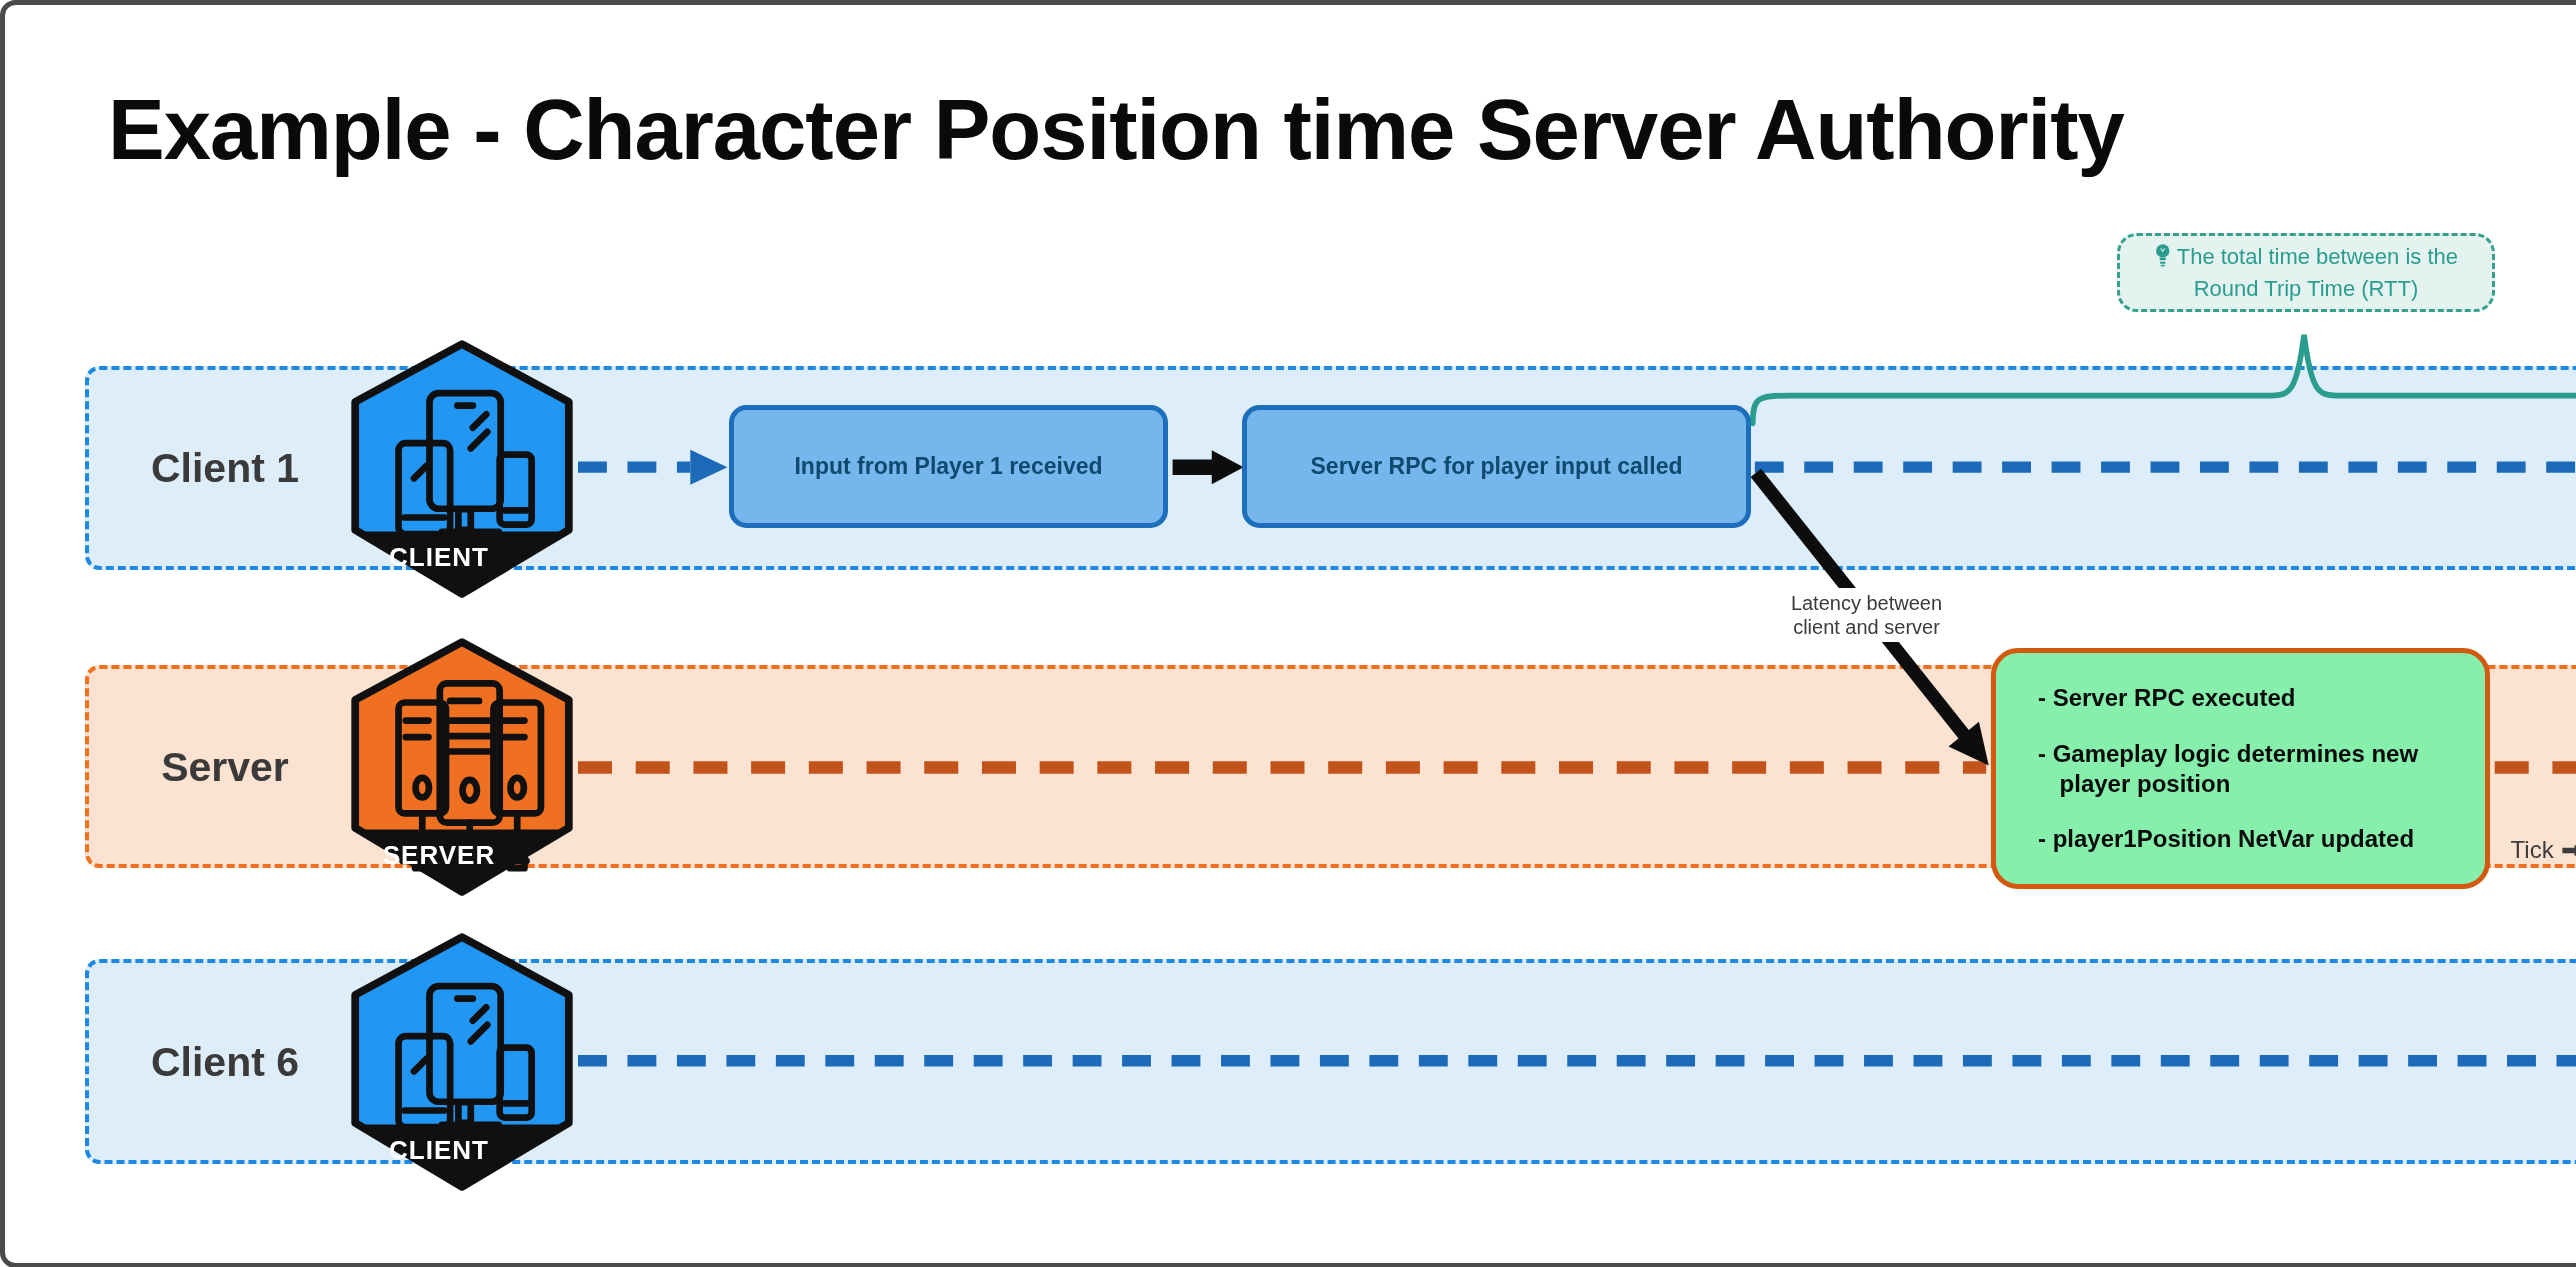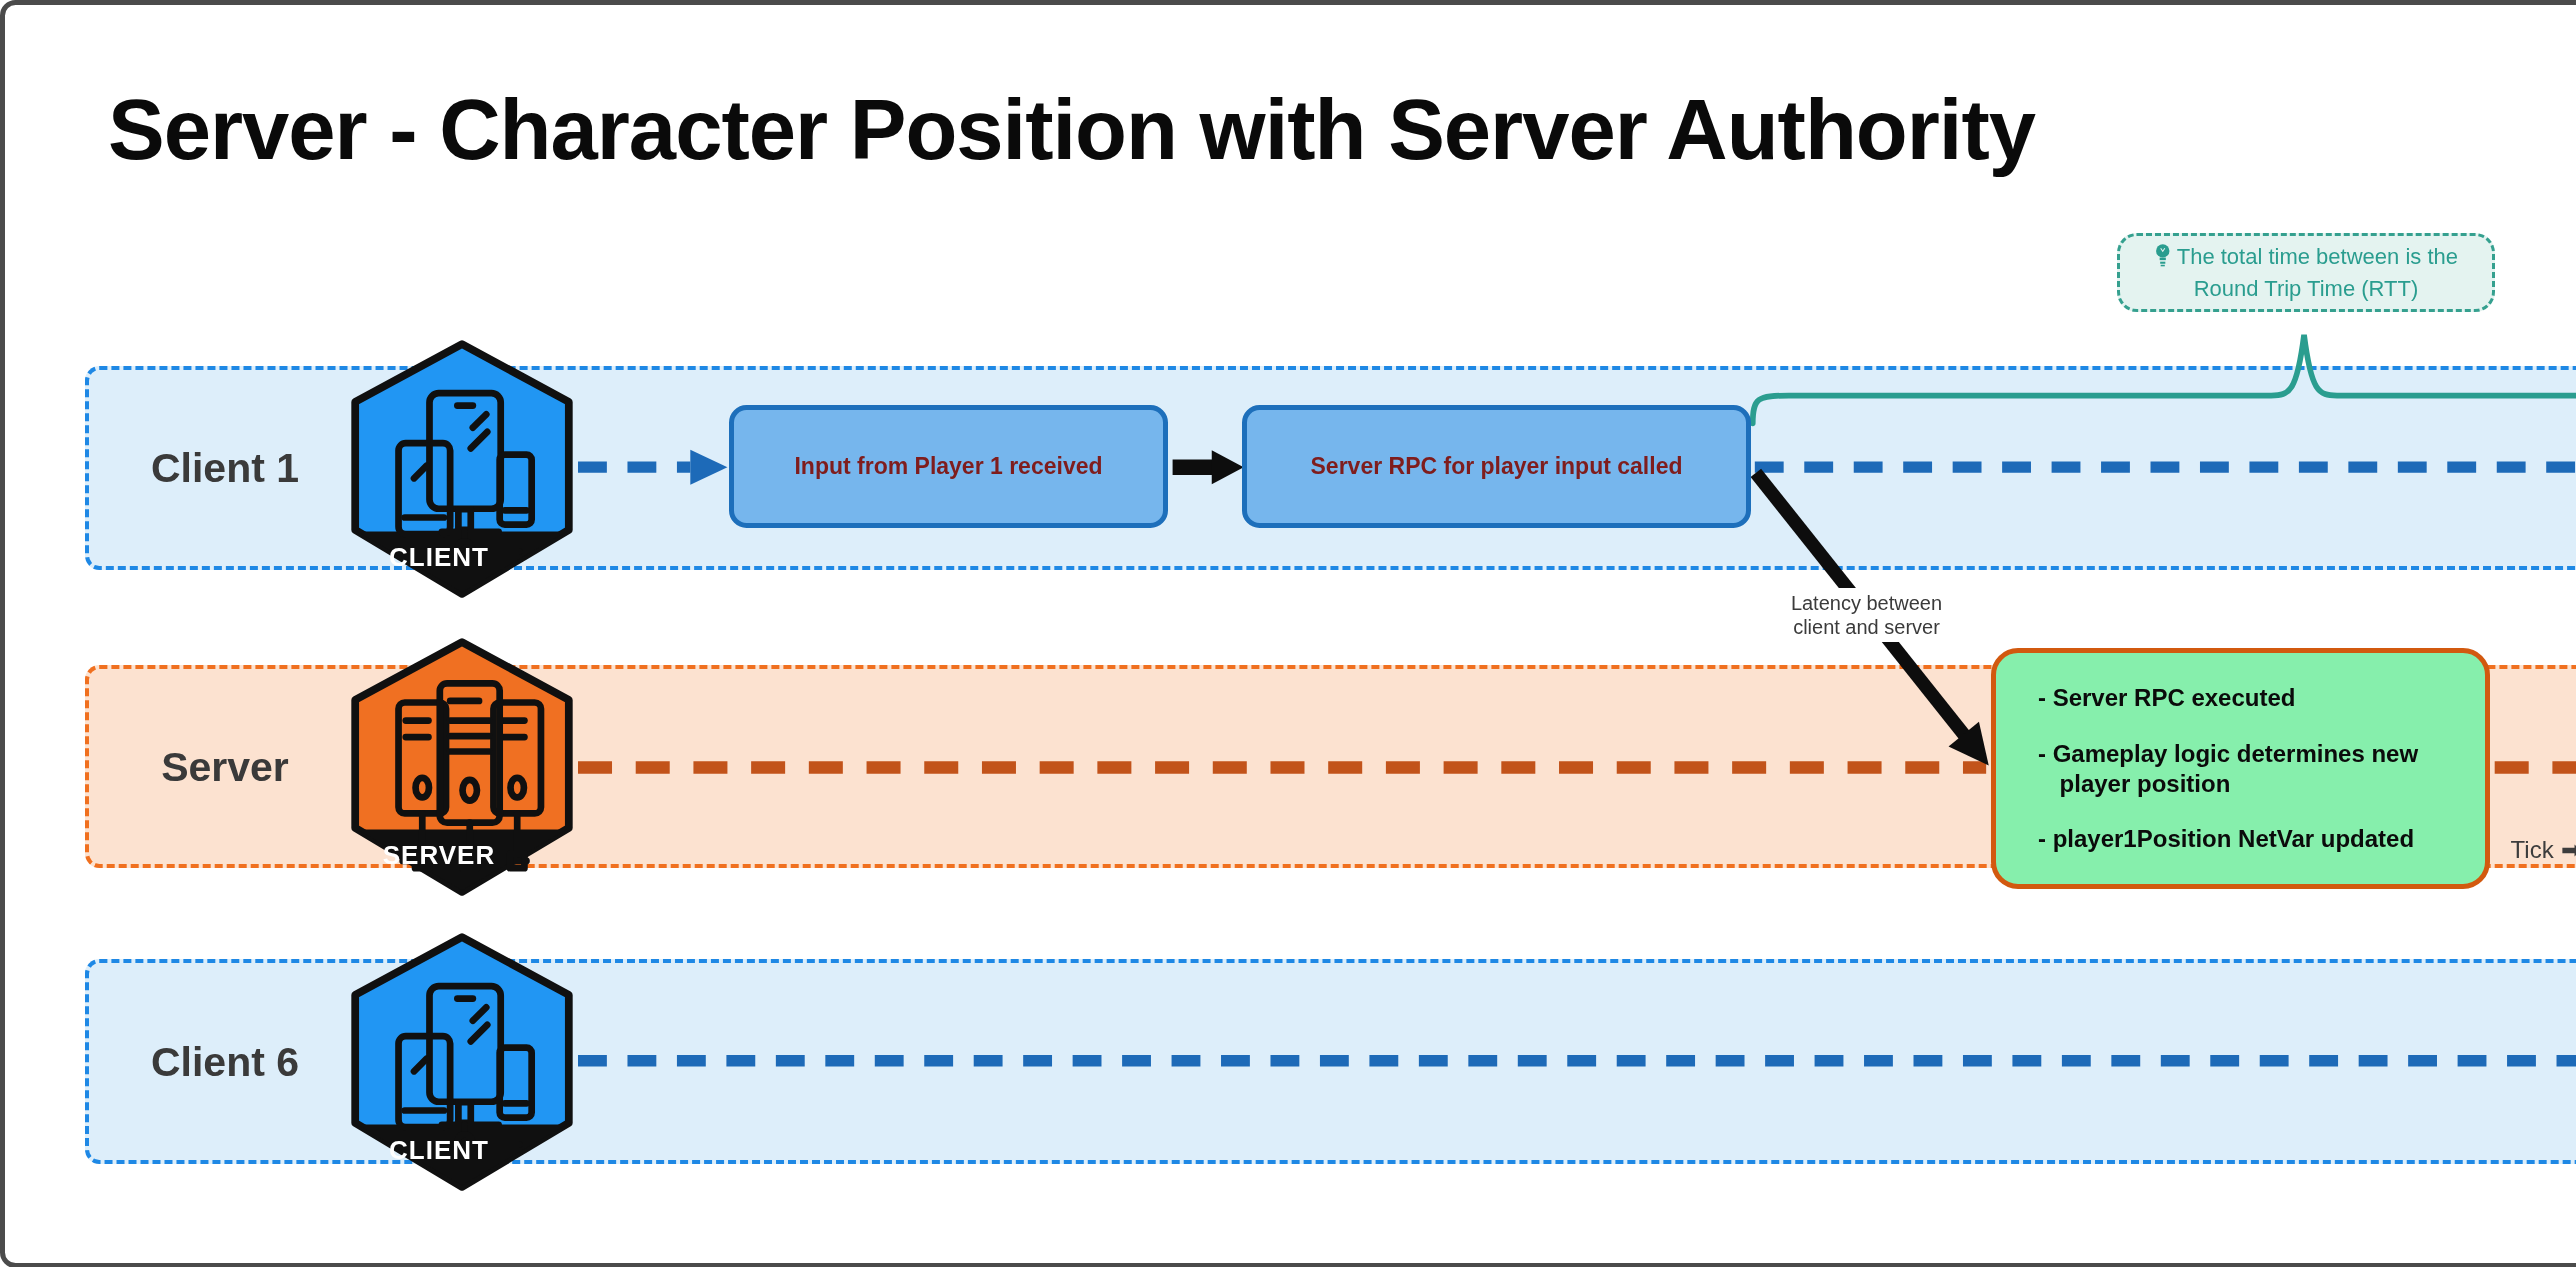--- a/index.html
+++ b/index.html
@@ -21,21 +21,21 @@
   #label-client2{left:99px;top:1037px;}
   .overlay{position:absolute;left:0;top:0;width:3918px;height:1268px;}
   .hex{position:absolute;width:176px;height:258px;}
   #hex-client1{left:346px;top:335px;}
   #hex-server {left:346px;top:633px;}
   #hex-client2{left:346px;top:928px;}
   .hex-badge{position:absolute;left:0;top:202px;width:100%;text-align:center;
              font-size:26px;font-weight:700;color:#ffffff;letter-spacing:1px;}
   .box{position:absolute;box-sizing:border-box;display:flex;align-items:center;
        justify-content:center;text-align:center;font-weight:700;font-size:23px;
-       color:#7f1d1d;white-space:nowrap;border-radius:17.5px;}
+       color:#0c4a6e;white-space:nowrap;border-radius:17.5px;}
   .box.blue{background:#76b6ed;border:5.2px solid #1d6fbb;}
   #box-input  {left:724px;top:400px;width:439px;height:123px;}
   #box-rpc    {left:1237px;top:400px;width:509px;height:123px;}
   #box-serversteps{left:1986px;top:643px;width:499px;height:241px;
        background:#86efac;border:5.7px solid #d2590f;border-radius:27px;
        box-sizing:border-box;position:absolute;display:flex;flex-direction:column;
        justify-content:space-between;padding:30px 25px 30px 42px;
        font-weight:700;font-size:24px;color:#0b0b0b;line-height:1.25;}
   #box-serversteps .step{display:block;padding-left:21.6px;text-indent:-21.6px;text-align:left;}
   .latency{position:absolute;width:175px;background:#ffffff;text-align:center;
@@ -50,21 +50,21 @@
            justify-content:center;text-align:center;}
   .tooltip .inner{max-width:309px;}
   .tooltip .bulb{display:inline-block;vertical-align:-3.1px;margin-right:5.2px;}
   #tooltip-rtt{left:2112px;top:228px;width:378px;height:79px;}
 </style>
 </head>
 <body>
 
 <div class="canvas">
 
-  <div class="title">Server - Character Position with Server Authority</div>
+  <div class="title">Example - Character Position time Server Authority</div>
 
   <div class="lane blue" id="lane-client1"></div>
   <div class="lane orange" id="lane-server"></div>
   <div class="lane blue" id="lane-client2"></div>
 
   <svg class="overlay" viewBox="0 0 7604 2461">
 
     <g stroke="#1d6ab8" stroke-width="22" stroke-dasharray="56 40" fill="none">
       <line x1="1112" y1="897" x2="1330" y2="897"></line>
       <line x1="3396" y1="897" x2="5496" y2="897"></line>

